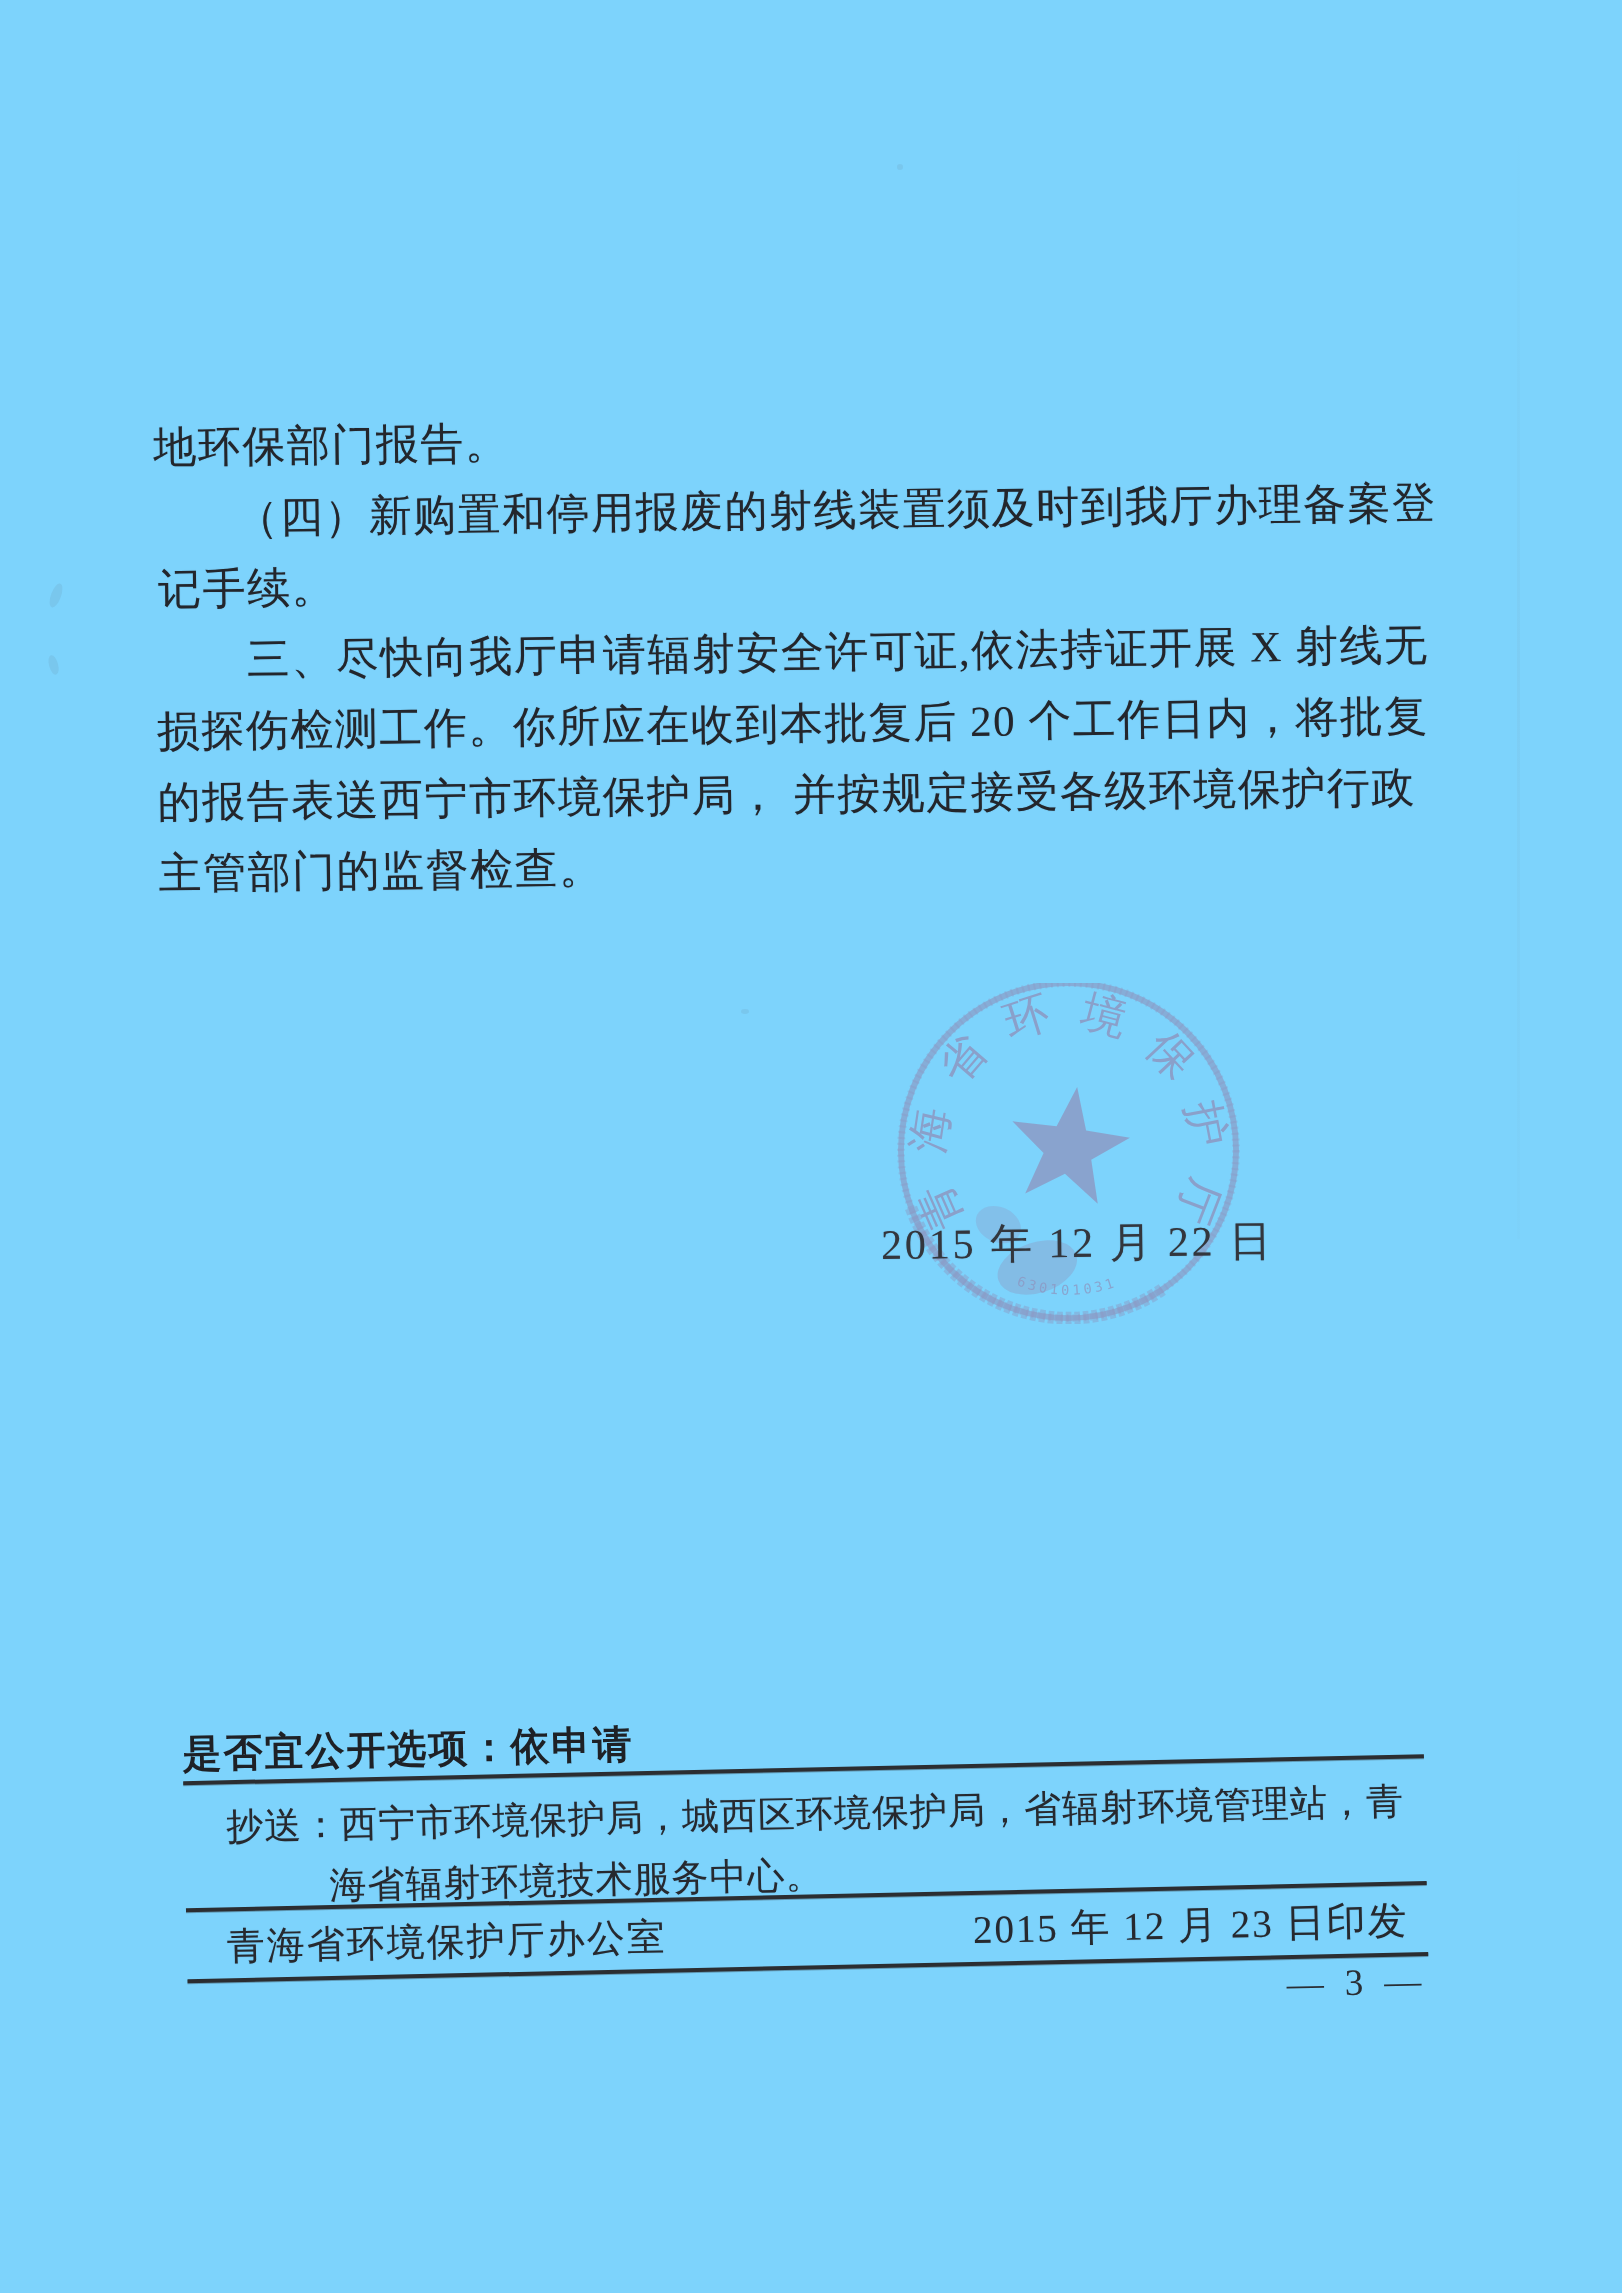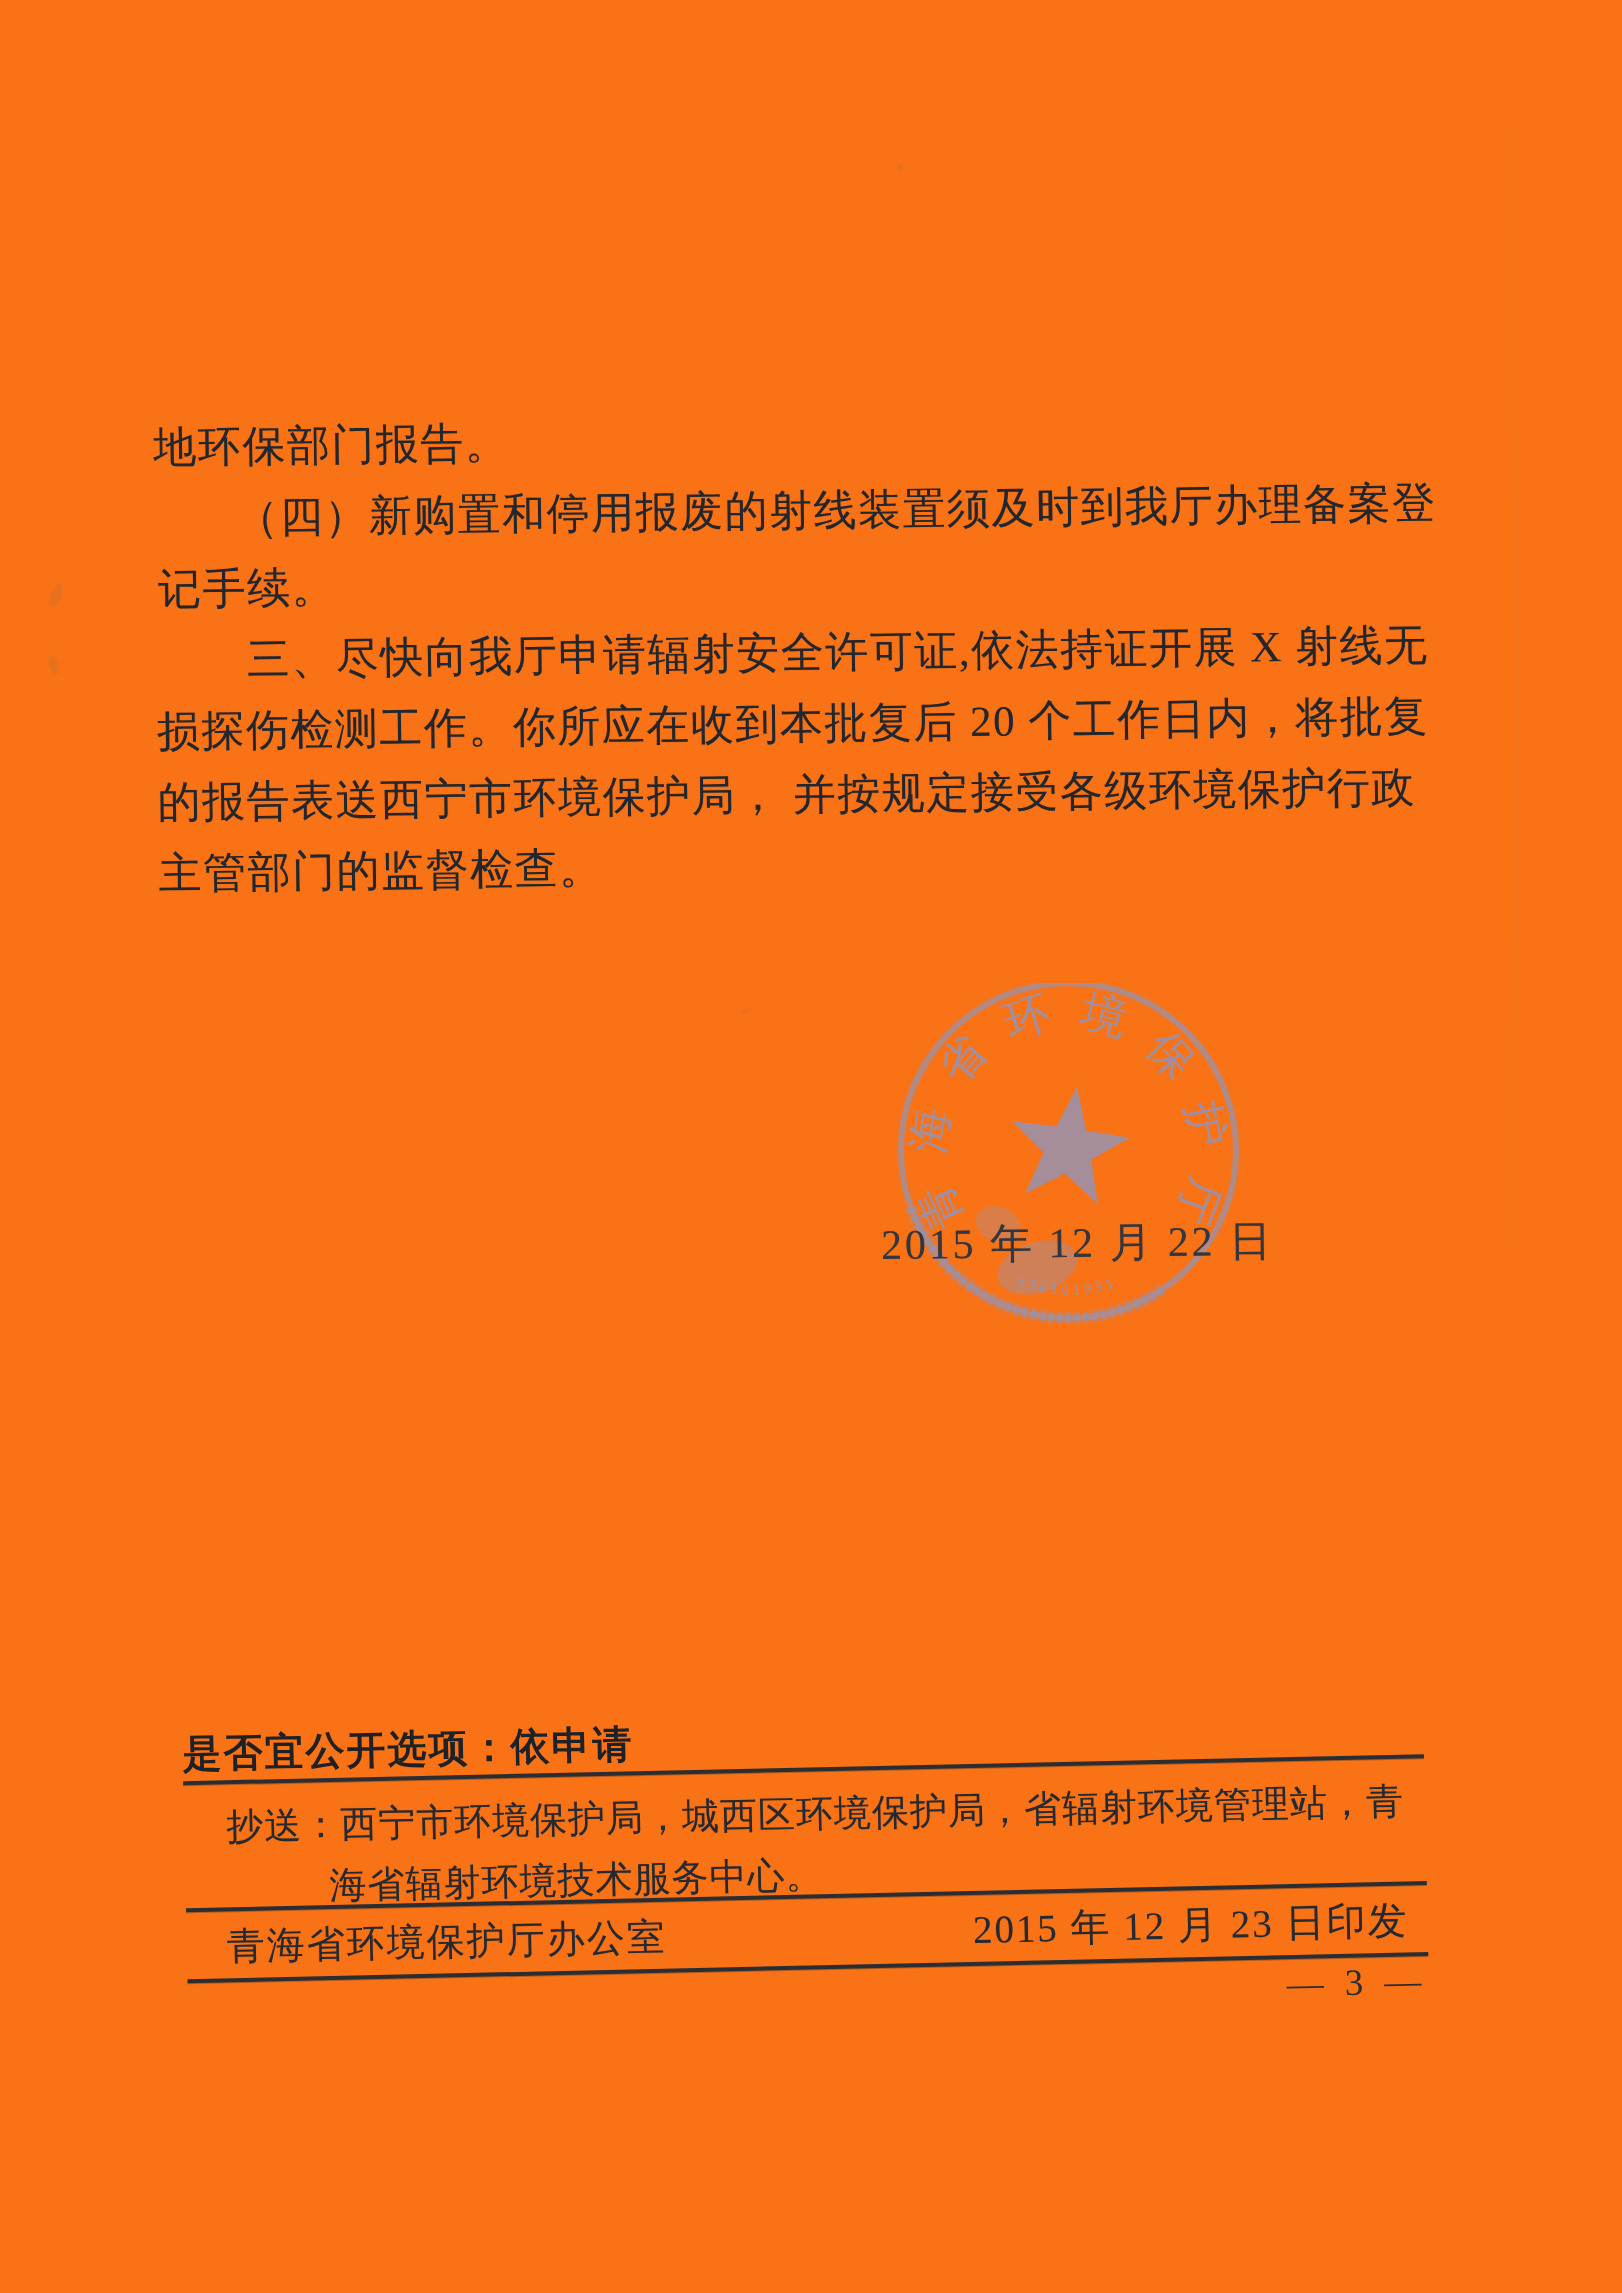--- a/index.html
+++ b/index.html
@@ -1,20 +1,20 @@
 <!DOCTYPE html>
 <html><head>
 <meta charset="utf-8">
 <style>
   html, body { margin: 0; padding: 0; background: #ffffff; }
   .page {
     position: relative;
     width: 1623px;
     height: 2294px;
-    background: #f97316;
+    background: #7dd3fc;
     overflow: hidden;
     font-family: "Liberation Serif", "DejaVu Serif", serif;
     color: #24272e;
   }
 
   
   .body-text {
     position: absolute;
     left: 153px;
     top: 419px;

